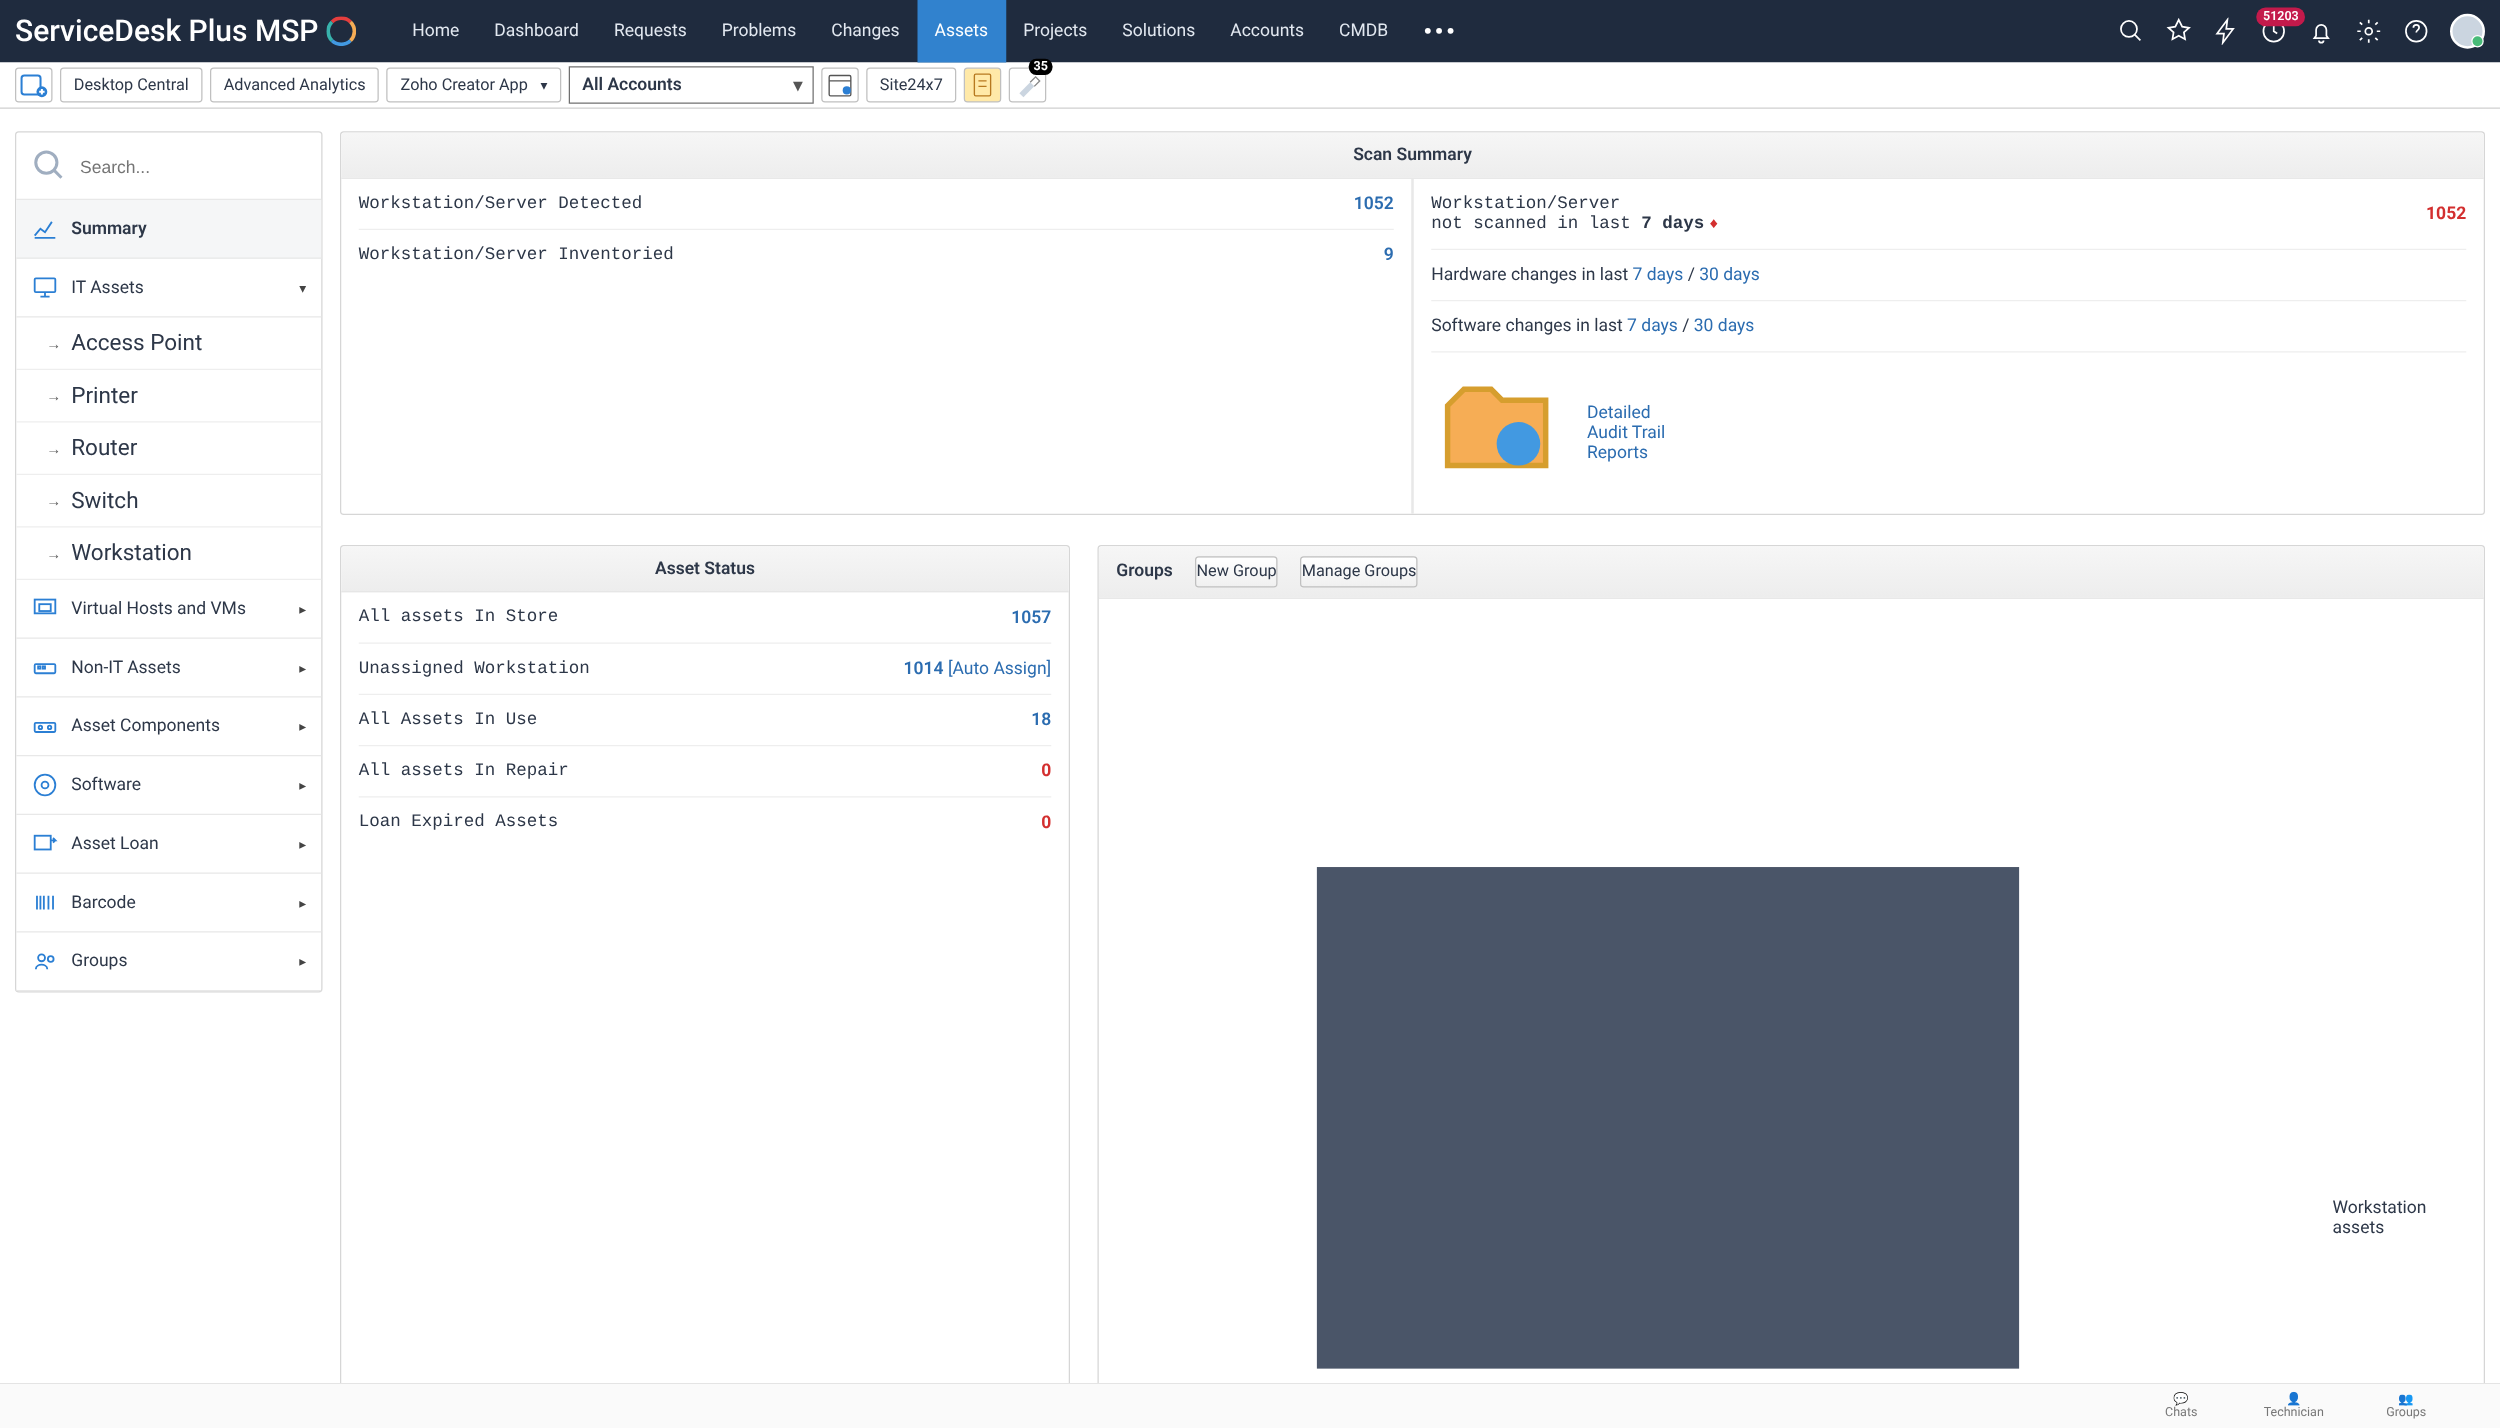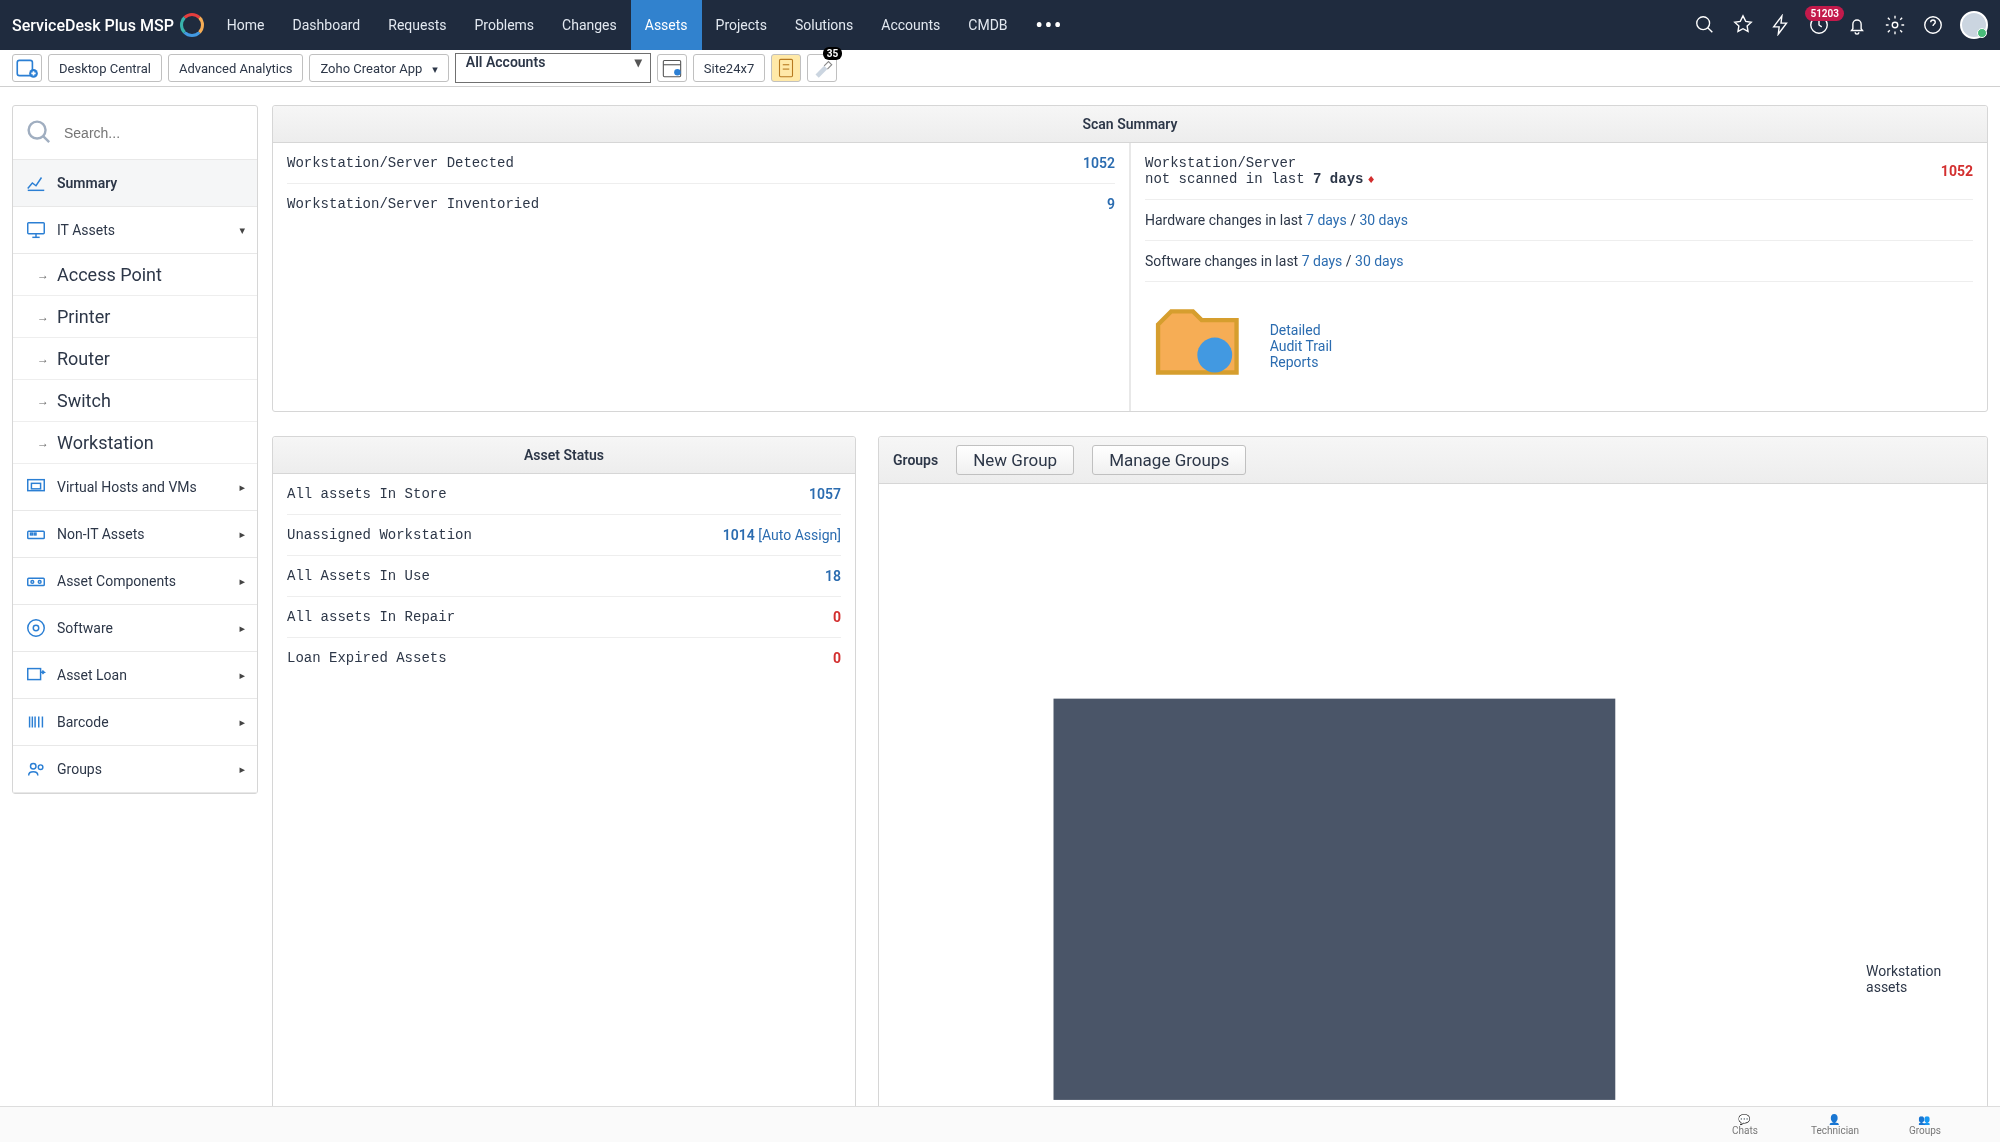--- a/index.html
+++ b/index.html
@@ -1,37 +1,37 @@
 <!DOCTYPE html>
 <html><head>
 <meta charset="utf-8">
 <style>
 * { box-sizing: border-box; margin: 0; padding: 0; }
 body { font-family: -apple-system, BlinkMacSystemFont, "Segoe UI", Roboto, Arial, sans-serif; font-size: 14px; color: #2d3748; background: #fff; }
 
 
 .topnav { background: #1f2b3e; height: 50px; display: flex; align-items: center; padding: 0 12px; color: #fff; }
-.logo { display: flex; align-items: center; gap: 6px; font-size: 16px; font-weight: 500; margin-right: 9px; }
+.logo { display: flex; align-items: center; gap: 6px; font-size: 24px; font-weight: 500; margin-right: 31px; }
 .logo-swirl { width: 24px; height: 24px; border: 3px solid; border-color: #e53e3e #f6ad55 #4299e1 #38b2ac; border-radius: 50%; }
 .nav-items { display: flex; height: 100%; }
 .nav-item { display: flex; align-items: center; padding: 0 14px; color: #e2e8f0; cursor: pointer; }
 .nav-item.active { background: #3182ce; color: #fff; }
 .nav-more { font-size: 20px; font-weight: bold; letter-spacing: 2px; padding: 0 14px; display: flex; align-items: center; cursor: pointer; }
 .nav-right { margin-left: auto; display: flex; align-items: center; gap: 16px; }
 .nav-icon { width: 22px; height: 22px; cursor: pointer; display: flex; align-items: center; justify-content: center; position: relative; }
 .nav-icon svg { stroke: #fff; fill: none; stroke-width: 1.5; }
 .badge-red { position: absolute; top: -8px; right: -14px; background: #c31a4b; color: #fff; font-size: 10px; padding: 2px 5px; border-radius: 8px; font-weight: 600; }
 .avatar { width: 28px; height: 28px; border-radius: 50%; background: #cbd5e0; border: 2px solid #fff; position: relative; }
 .avatar::after { content: ''; position: absolute; bottom: -1px; right: -1px; width: 8px; height: 8px; border-radius: 50%; background: #48bb78; border: 1px solid #fff; }
 
 
 .toolbar { background: #fff; border-bottom: 1px solid #d0d0d0; height: 37px; display: flex; align-items: center; padding: 0 12px; gap: 6px; }
 .tb-iconbtn { width: 30px; height: 28px; border: 1px solid #c0c0c0; border-radius: 3px; display: flex; align-items: center; justify-content: center; cursor: pointer; position: relative; background:#fff; }
 .tb-btn { height: 28px; border: 1px solid #c0c0c0; border-radius: 3px; padding: 0 10px; display: flex; align-items: center; cursor: pointer; gap: 6px; background:#fff; font-size: 13px; }
-.tb-select { height: 30px; border: 1px solid #707070; padding: 0 26px 0 10px; display: flex; position: relative; font-weight: 600; min-width: 196px; cursor: pointer; }
+.tb-select { height: 30px; border: 1px solid #707070; padding: 0 26px 0 10px; display: flex; align-items: center; position: relative; font-weight: 600; min-width: 196px; cursor: pointer; }
 .tb-select::after { content: '▾'; position: absolute; right: 8px; color: #555; }
 .tb-btn .caret::after { content: '▾'; margin-left: 4px; font-size: 11px; }
 .badge-orange { position: absolute; top: -8px; right: -6px; background: #000000; color: #fff; font-size: 10px; padding: 1px 4px; border-radius: 6px; font-weight: bold; }
 
 
 .content { display: flex; padding: 18px 12px 0 12px; gap: 14px; align-items: flex-start; }
 .sidebar { width: 246px; border: 1px solid #d6d6d6; border-radius: 3px; background: #fff; }
 .search-box { display: flex; align-items: center; padding: 12px; border-bottom: 1px solid #e8e8e8; }
 .search-box input { border: none; outline: none; font-size: 14px; margin-left: 10px; color: #a0aec0; }
 .side-item { display: flex; align-items: center; padding: 12px 12px; border-bottom: 1px solid #e8e8e8; cursor: pointer; position: relative; }
@@ -55,21 +55,21 @@
 .scan-value { font-weight: 600; }
 .v-blue { color: #2b6cb0; }
 .v-red { color: #d32f2f; font-weight: 700; }
 .link { color: #2b6cb0; cursor: pointer; }
 .sort-ico { color: #d32f2f; margin-left: 4px; font-size: 12px; }
 
 .two-col { display: flex; gap: 22px; }
 .col-left { width: 584px; }
 .col-right { flex: 1; }
 .groups-hdr { display: flex; align-items: center; gap: 18px; padding: 8px 14px; background: linear-gradient(#f6f6f6,#ededed); border-bottom:1px solid #d6d6d6; border-radius:3px 3px 0 0;}
-.grp-btn { border: 1px solid #c0c0c0; background: linear-gradient(#fff,#f0f0f0); padding: 4px 16px; border-radius: 3px; cursor: pointer; font-size:17px; }
+.grp-btn { border: 1px solid #c0c0c0; background: linear-gradient(#fff,#f0f0f0); padding: 4px 0; border-radius: 3px; cursor: pointer; font-size:13px; }
 .grp-title { font-weight: 600; }
 .group-item { padding: 14px; display:flex; align-items:center; gap:10px; }
 
 
 .bottom { position: fixed; bottom: 0; left: 0; right: 0; height: 36px; border-top: 1px solid #ddd; background: #fafafa; display: flex; justify-content: flex-end; padding: 0 30px; }
 .bot-item { display: flex; flex-direction: column; align-items: center; justify-content: center; width: 90px; font-size: 10px; color: #777; cursor: pointer; }
 
 svg { width: 100%; height: 100%; }
 </style>
 </head>

